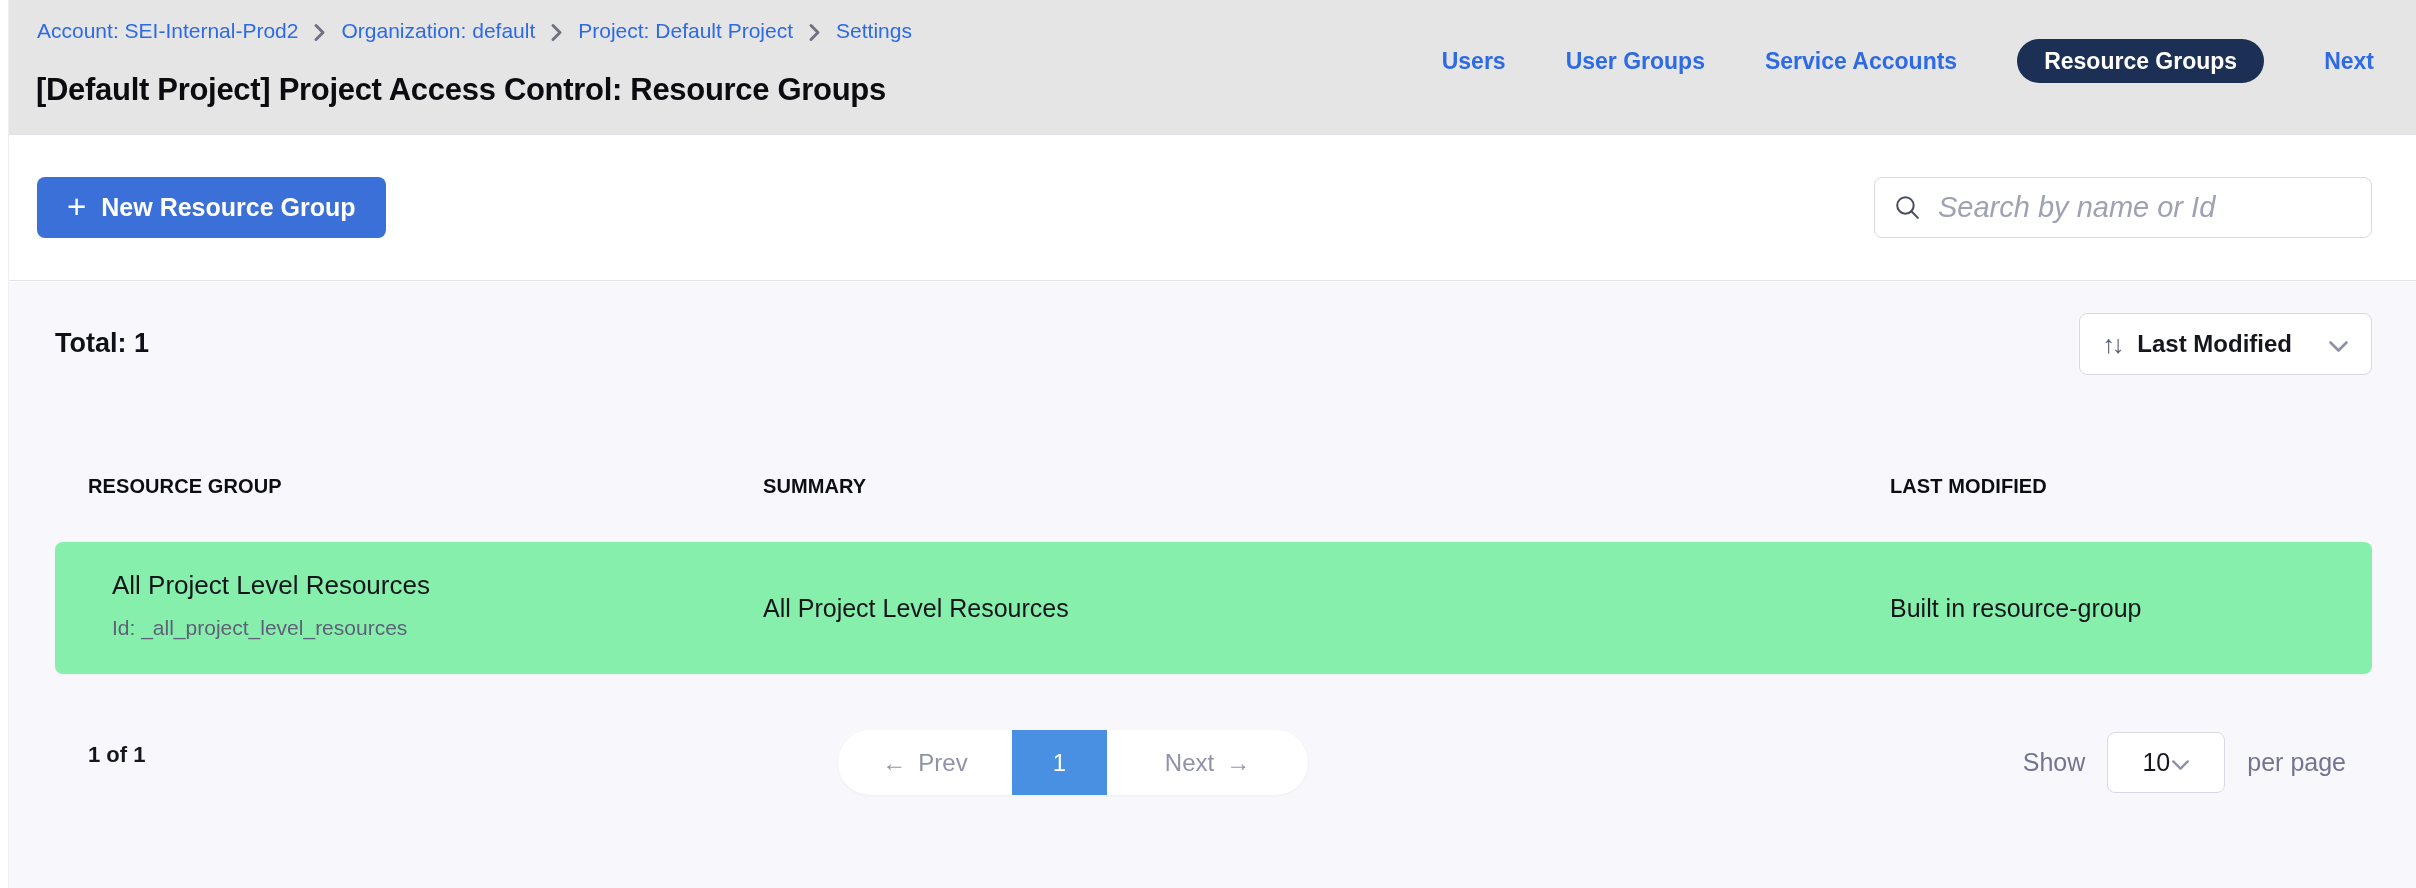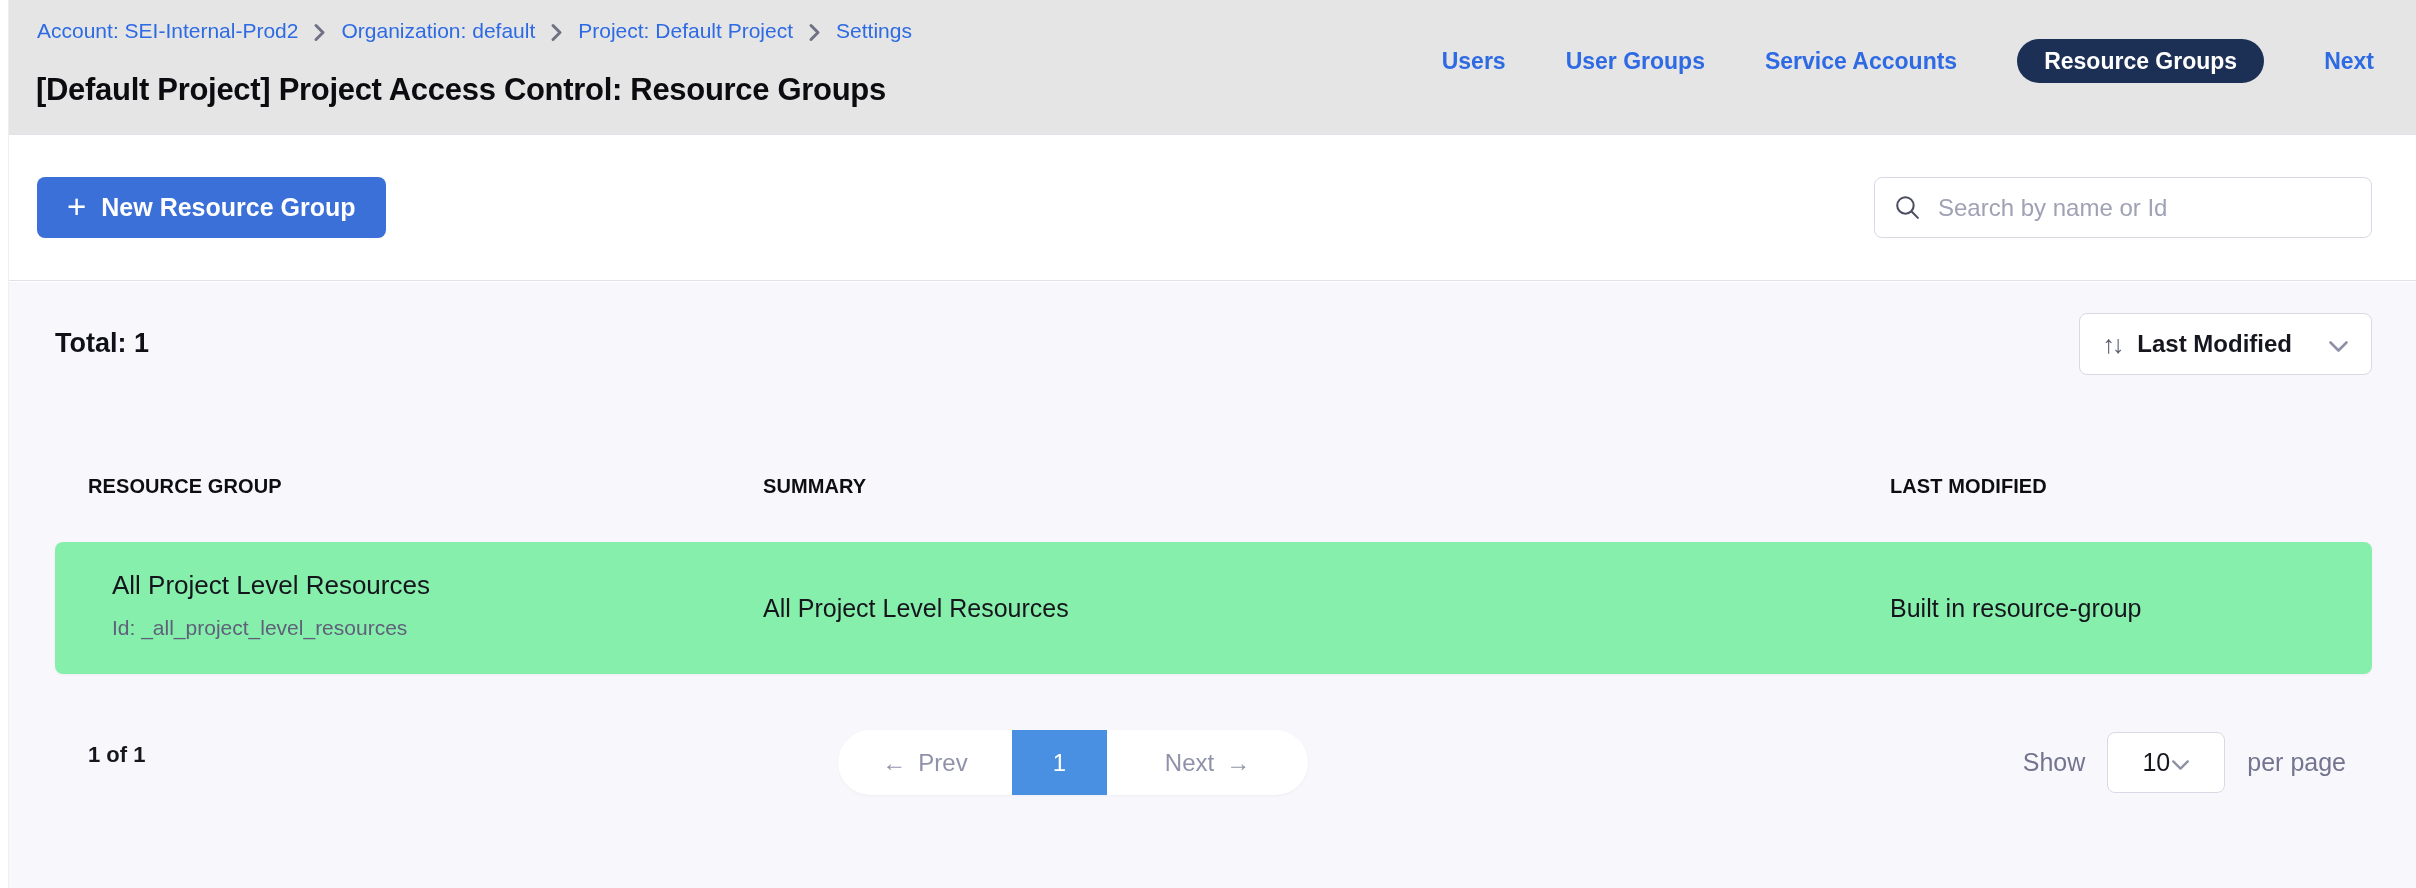--- a/index.html
+++ b/index.html
@@ -56,21 +56,21 @@
     padding: 0 30px; display: flex; align-items: center; gap: 15px; cursor: pointer;
   }
   .btn-primary .plus { font-size: 33px; font-weight: 400; line-height: 1; padding-bottom: 3px; }
   .search-box {
     position: absolute; right: 44px; top: 42px; width: 498px; height: 61px;
     background: #ffffff; border: 1px solid #d8d9e4; border-radius: 8px;
     display: flex; align-items: center; padding: 0 18px; gap: 16px;
   }
   .search-box input {
     border: none; outline: none; flex: 1; font-family: inherit;
-    font-size: 24px; color: #1c1c28; background: transparent;
+    font-size: 29px; color: #1c1c28; background: transparent; font-style: italic;
   }
   .search-box input::placeholder { color: #9fa1b4; }
   
   .content {
     position: absolute; left: 0; top: 282px; width: 2416px; height: 606px;
     background: #f8f8fc;
   }
   .total {
     position: absolute; left: 55px; top: 46px;
     font-size: 27px; font-weight: 700; color: #101018;

